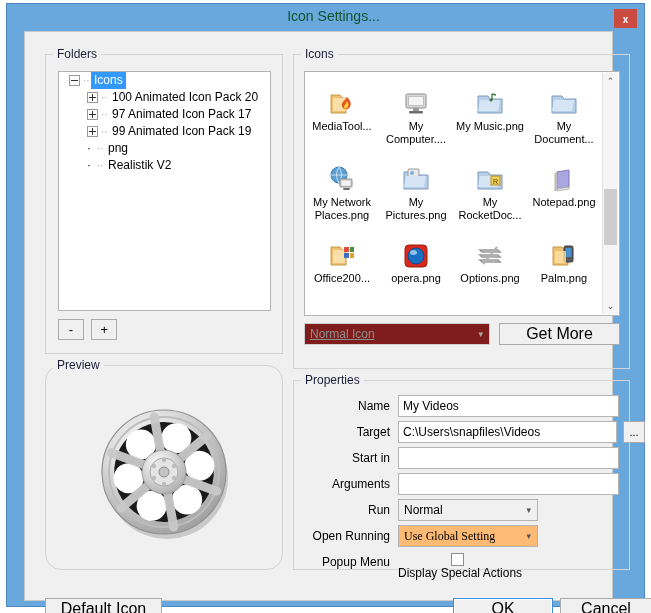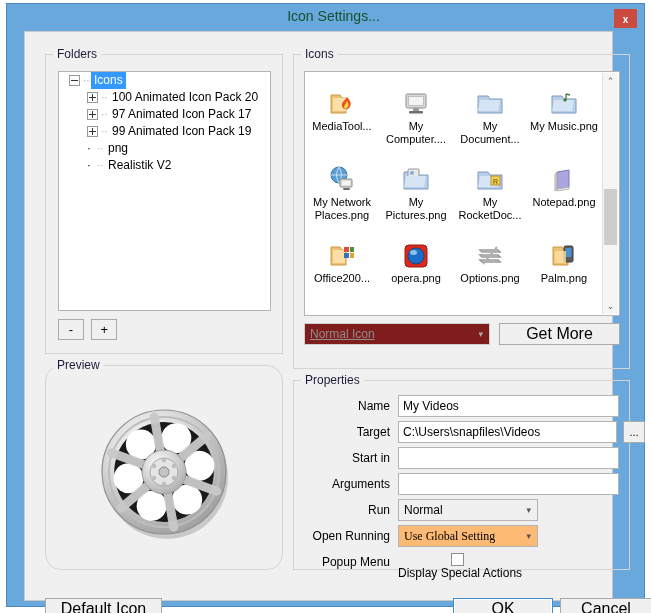--- a/index.html
+++ b/index.html
@@ -541,35 +541,35 @@
               </svg>
             </div>
             <div class="icon-label">My Computer....</div>
           </div>
 
           <div class="icon-cell">
             <div class="icon-art">
               <svg width="30" height="30" viewBox="0 0 30 30">
                 <path d="M3 8 h10 l2 3 h12 v14 h-24 z" fill="#b9cfe8" stroke="#7d9cc0"></path>
                 <path d="M5 12 h20 l-2 11 h-20 z" fill="#d6e5f5"></path>
-              </svg>
-            </div>
-            <div class="icon-label">My Document...</div>
+                <path d="M17 6 v6 M17 6 l4 1" stroke="#3b7a3b" stroke-width="1.3" fill="none"></path>
+                <circle cx="16" cy="12" r="1.6" fill="#3b7a3b"></circle>
+              </svg>
+            </div>
+            <div class="icon-label">My Music.png</div>
           </div>
 
           <div class="icon-cell">
             <div class="icon-art">
               <svg width="30" height="30" viewBox="0 0 30 30">
                 <path d="M3 8 h10 l2 3 h12 v14 h-24 z" fill="#b9cfe8" stroke="#7d9cc0"></path>
                 <path d="M5 12 h20 l-2 11 h-20 z" fill="#d6e5f5"></path>
-                <path d="M17 6 v6 M17 6 l4 1" stroke="#3b7a3b" stroke-width="1.3" fill="none"></path>
-                <circle cx="16" cy="12" r="1.6" fill="#3b7a3b"></circle>
-              </svg>
-            </div>
-            <div class="icon-label">My Music.png</div>
+              </svg>
+            </div>
+            <div class="icon-label">My Document...</div>
           </div>
 
           <div class="icon-cell">
             <div class="icon-art">
               <svg width="30" height="30" viewBox="0 0 30 30">
                 <circle cx="12" cy="11" r="8" fill="#5b9fd4" stroke="#3a7aae"></circle>
                 <path d="M4 11 h16 M12 3 q5 8 0 16 M12 3 q-5 8 0 16" stroke="#e4f0fa" stroke-width="0.8" fill="none"></path>
                 <rect x="13" y="15" width="12" height="8" rx="1" fill="#d8d8d8" stroke="#8b8b8b"></rect>
                 <rect x="15" y="17" width="8" height="4.5" fill="#f4f4f4"></rect>
                 <rect x="16" y="24" width="7" height="2" rx="1" fill="#6f6f6f"></rect>

